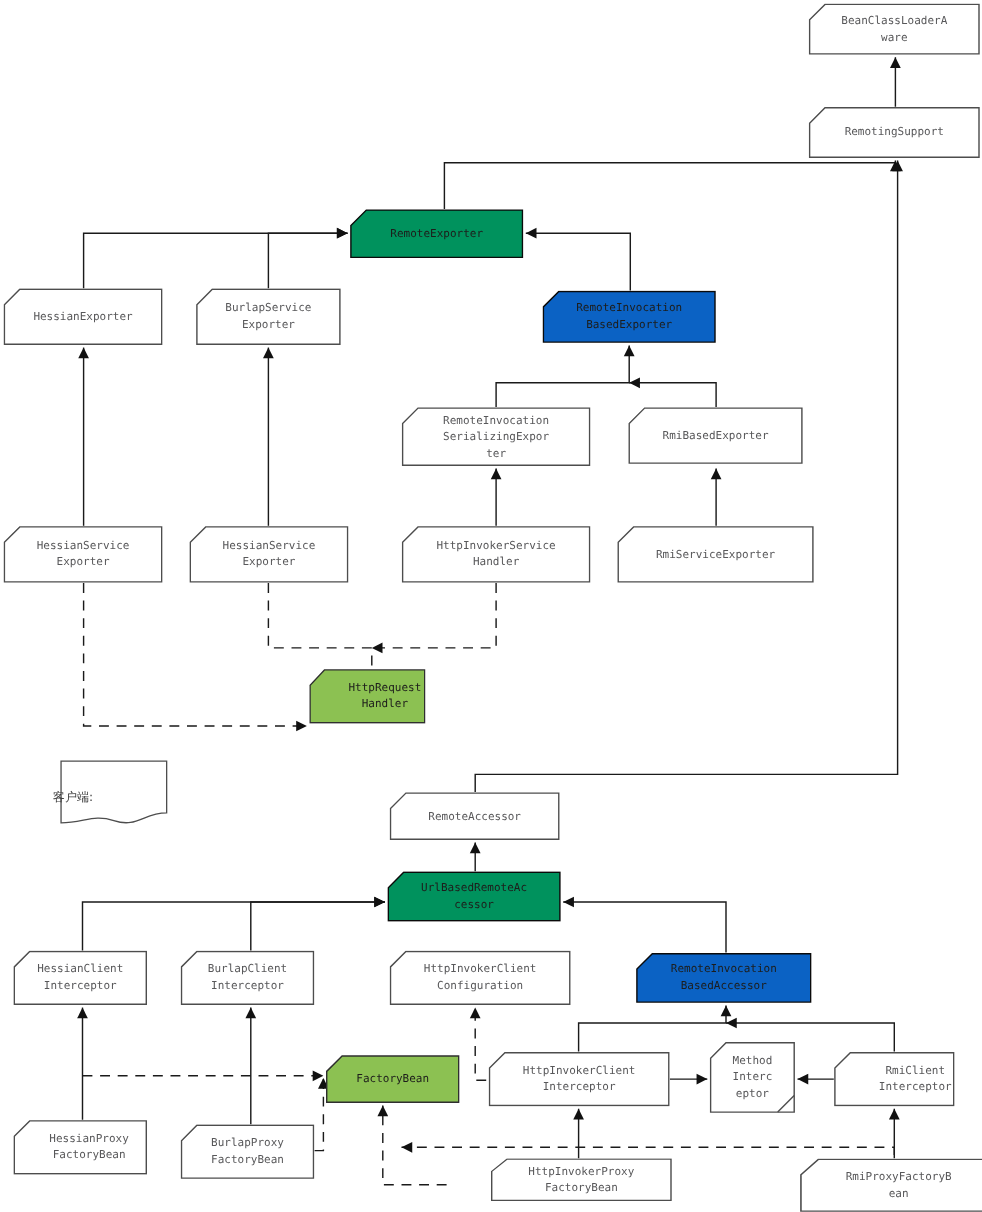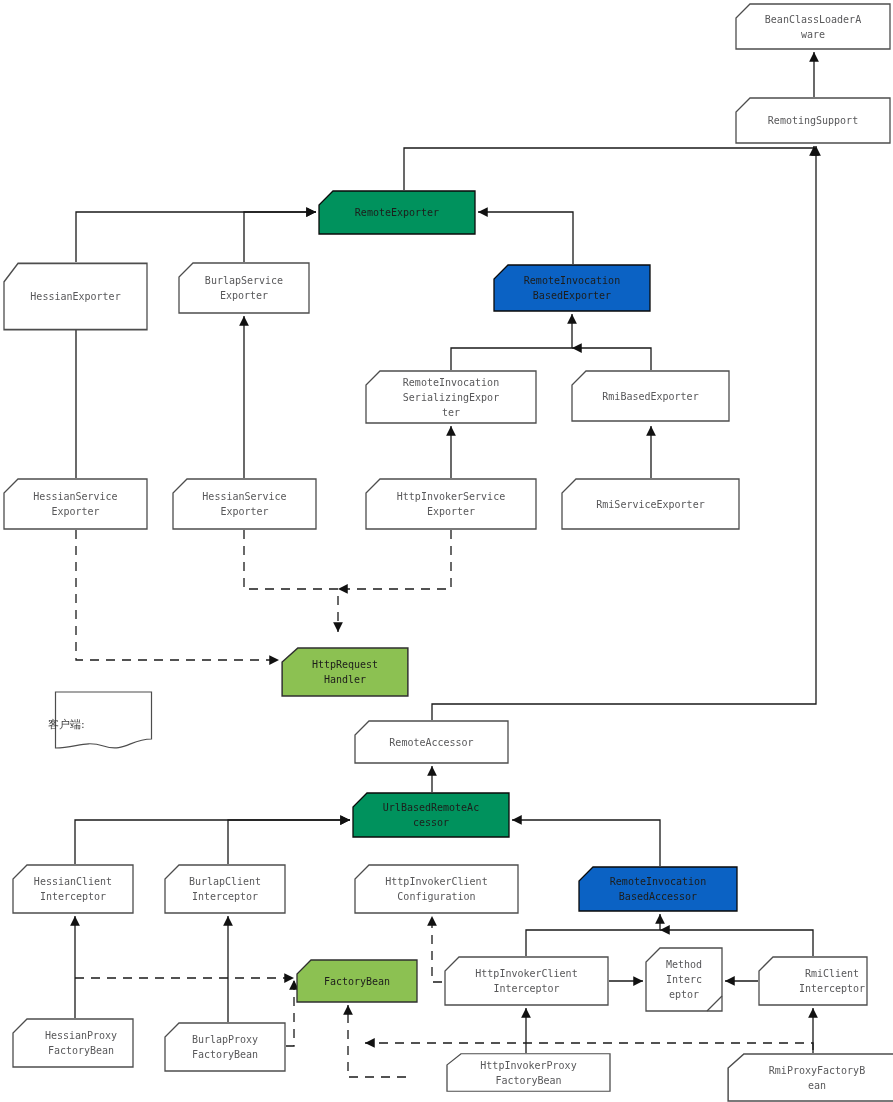--- a/index.html
+++ b/index.html
@@ -89,21 +89,21 @@
      </svg>
      <span class="lbl">RemotingSupport</span>
       </div>
       <div class="node green" style="left: 318px; top: 190px; width: 158px; height: 45px;">
         <svg class="shape" viewBox="0 0 158 45" preserveAspectRatio="none" xmlns="http://www.w3.org/2000/svg">
        <path d="M15,1 L157,1 L157,44 L1,44 L1,15 Z" fill="#00925d" stroke="#0a0a0a" stroke-width="1.3" stroke-linejoin="miter"></path>
 
      </svg>
      <span class="lbl">RemoteExporter</span>
       </div>
-      <div class="node plain" style="left: 3px; top: 262px; width: 145px; height: 69px;">
+      <div class="node plain" style="left: 3px; top: 262px; width: 145px; height: 52px;">
         <svg class="shape" viewBox="0 0 145 52" preserveAspectRatio="none" xmlns="http://www.w3.org/2000/svg">
        <path d="M15,1 L144,1 L144,51 L1,51 L1,15 Z" fill="#ffffff" stroke="#4d4d4d" stroke-width="1.3" stroke-linejoin="miter"></path>
 
      </svg>
      <span class="lbl">HessianExporter</span>
       </div>
       <div class="node plain" style="left: 178px; top: 262px; width: 132px; height: 52px;">
         <svg class="shape" viewBox="0 0 132 52" preserveAspectRatio="none" xmlns="http://www.w3.org/2000/svg">
        <path d="M15,1 L131,1 L131,51 L1,51 L1,15 Z" fill="#ffffff" stroke="#4d4d4d" stroke-width="1.3" stroke-linejoin="miter"></path>
 
@@ -150,30 +150,30 @@
      </svg>
      <span class="lbl">HessianService
 Exporter</span>
       </div>
       <div class="node plain" style="left: 365px; top: 478px; width: 172px; height: 52px;">
         <svg class="shape" viewBox="0 0 172 52" preserveAspectRatio="none" xmlns="http://www.w3.org/2000/svg">
        <path d="M15,1 L171,1 L171,51 L1,51 L1,15 Z" fill="#ffffff" stroke="#4d4d4d" stroke-width="1.3" stroke-linejoin="miter"></path>
 
      </svg>
      <span class="lbl">HttpInvokerService
-Exporter</span>
+Handler</span>
       </div>
       <div class="node plain" style="left: 561px; top: 478px; width: 179px; height: 52px;">
         <svg class="shape" viewBox="0 0 179 52" preserveAspectRatio="none" xmlns="http://www.w3.org/2000/svg">
        <path d="M15,1 L178,1 L178,51 L1,51 L1,15 Z" fill="#ffffff" stroke="#4d4d4d" stroke-width="1.3" stroke-linejoin="miter"></path>
 
      </svg>
      <span class="lbl">RmiServiceExporter</span>
       </div>
-      <div class="node lgreen" style="left: 281px; top: 647px; width: 128px; height: 50px;">
+      <div class="node lgreen" style="left: 281px; top: 608px; width: 106px; height: 50px; justify-content: flex-end;">
         <svg class="shape" viewBox="0 0 114 50" preserveAspectRatio="none" xmlns="http://www.w3.org/2000/svg">
        <path d="M15,1 L113,1 L113,49 L1,49 L1,15 Z" fill="#8cc152" stroke="#2f2f2f" stroke-width="1.3" stroke-linejoin="miter"></path>
 
      </svg>
      <span class="lbl">HttpRequest
 Handler</span>
       </div>
       <div class="node plain" style="left: 354px; top: 720px; width: 155px; height: 44px;">
         <svg class="shape" viewBox="0 0 155 44" preserveAspectRatio="none" xmlns="http://www.w3.org/2000/svg">
        <path d="M15,1 L154,1 L154,43 L1,43 L1,15 Z" fill="#ffffff" stroke="#4d4d4d" stroke-width="1.3" stroke-linejoin="miter"></path>

